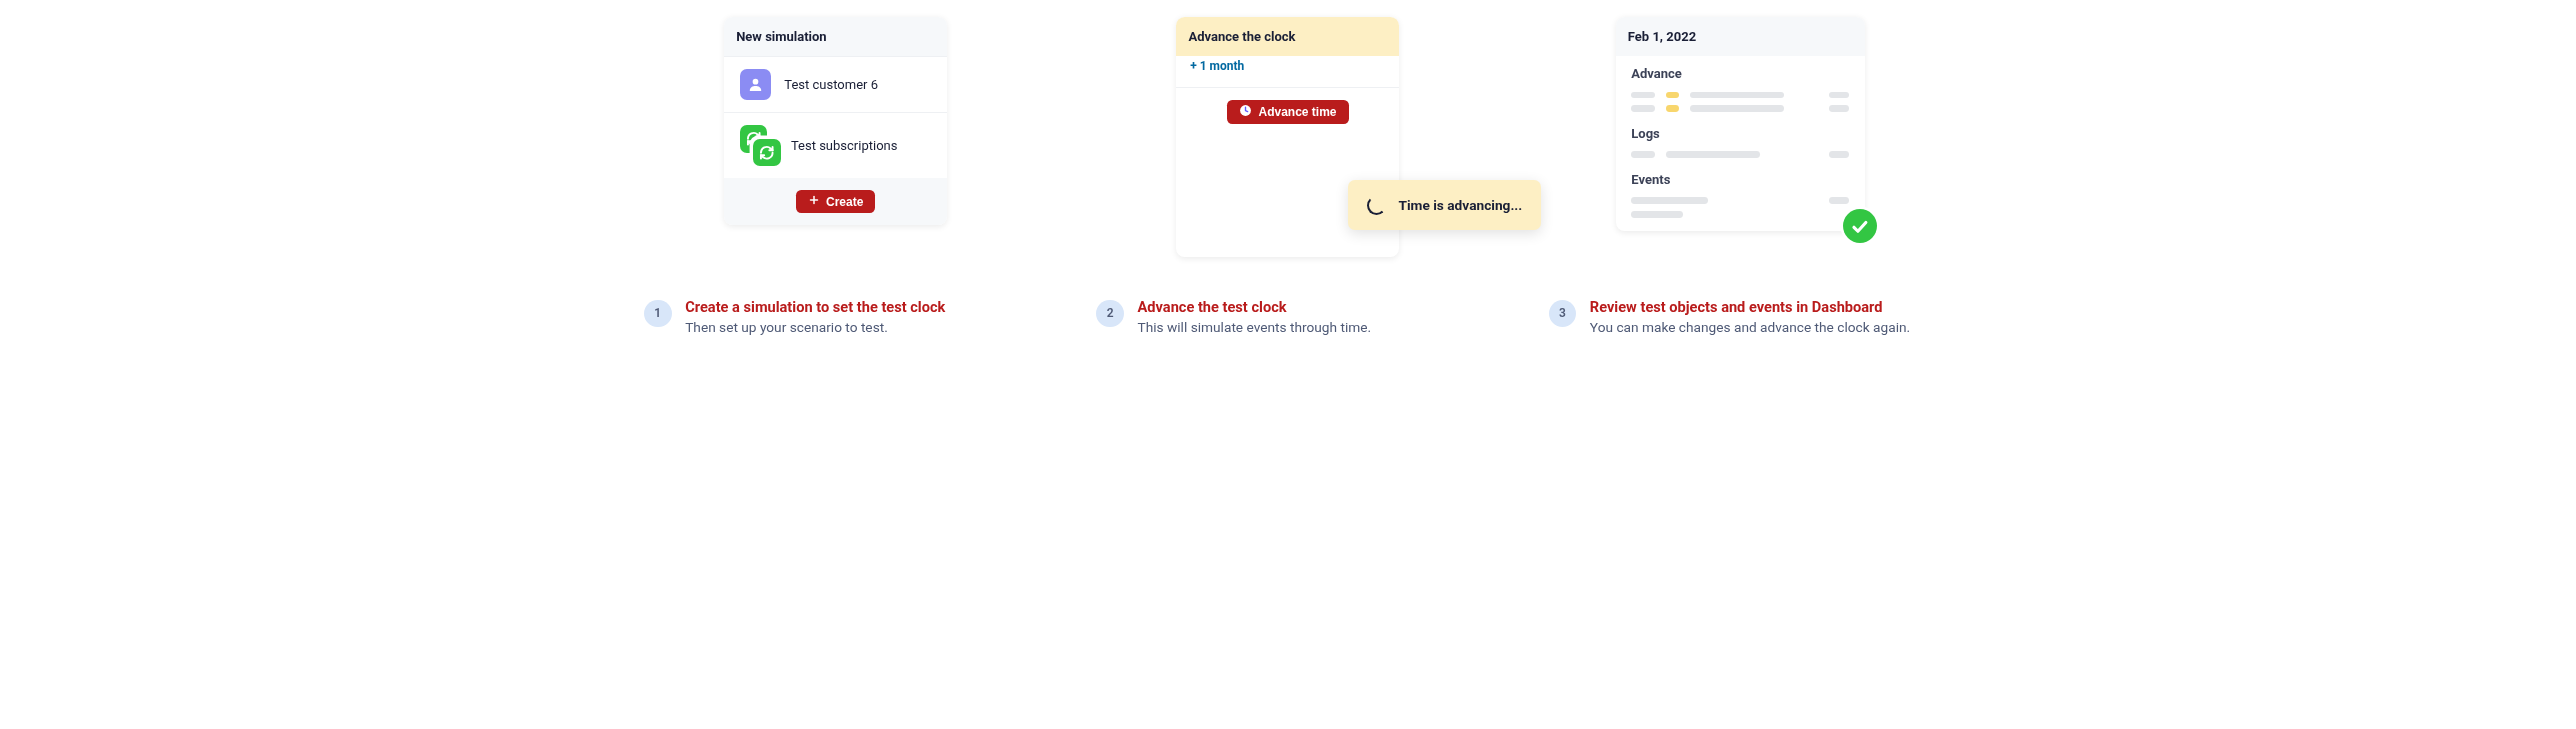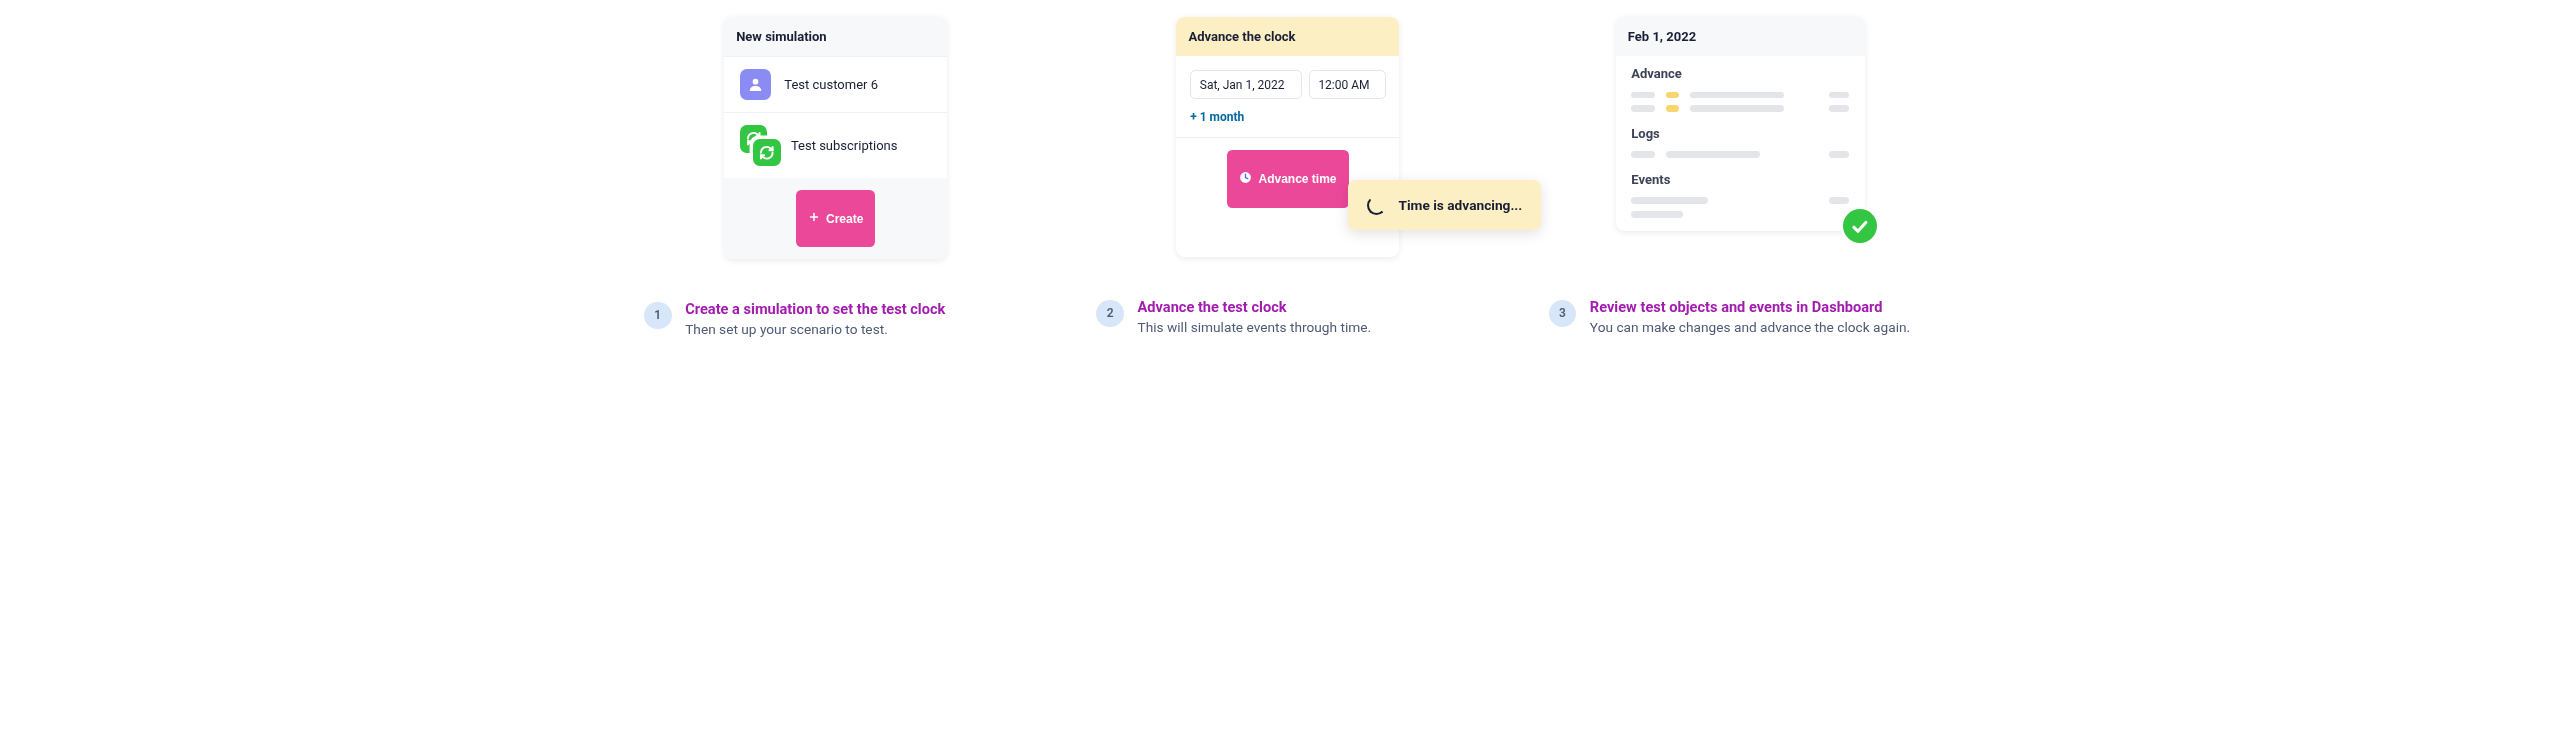--- a/index.html
+++ b/index.html
@@ -93,25 +93,25 @@
       font-size: 13px;
       color: #1a1f36;
     }
     .card-footer {
       background: #f6f8fa;
       padding: 12px;
       text-align: center;
       border-radius: 0 0 8.6px 8.6px;
     }
     .btn {
-      background: #ec4899;
+      background: #b91c1c;
       color: #ffffff;
       border: none;
       border-radius: 5.2px;
-      padding: 21px 12px;
+      padding: 4px 12px;
       font-size: 12px;
       font-weight: 600;
       display: inline-flex;
       align-items: center;
       gap: 6px;
       cursor: pointer;
     }
     .datetime-row {
       display: flex;
       gap: 6.9px;
@@ -234,21 +234,21 @@
       color: #4f5a76;
       flex-shrink: 0;
       margin-top: 1.7px;
     }
     .step-text {
       flex: 1;
     }
     .step-title {
       font-weight: 700;
       font-size: 14.6px;
-      color: #a21caf;
+      color: #b91c1c;
       margin-bottom: 3.4px;
     }
     .step-subtitle {
       font-size: 13.7px;
       color: #4f5a76;
     }
     .column-wrapper-1 { position: relative; min-height: 240px; }
     .column-wrapper-2 { position: relative; min-height: 240px; width: 100%; display: flex; justify-content: center;}
     .column-wrapper-3 { position: relative; min-height: 240px; }
   </style>
@@ -310,24 +310,20 @@
         <div class="step-title">Create a simulation to set the test clock</div>
         <div class="step-subtitle">Then set up your scenario to test.</div>
       </div>
     </div>
   </div>
 
   <div class="column">
     <div class="column-wrapper-2">
       <div class="card">
         <div class="card-header yellow">Advance the clock</div>
-        <div class="datetime-row">
-          <div class="input-field date">Sat, Jan 1, 2022</div>
-          <div class="input-field time">12:00 AM</div>
-        </div>
         <div class="link-text">+ 1 month</div>
         <div class="advance-footer">
           <button class="btn">
             <span>
               <svg width="13" height="13" viewBox="0 0 24 24" fill="#fff">
                   <circle cx="12" cy="12" r="10" fill="#fff"></circle>
                   <path d="M12 6v6l4 2" stroke="#635bff" stroke-width="2.5" fill="none" stroke-linecap="round"></path>
                 </svg>
             </span>
             <span>Advance time</span>

